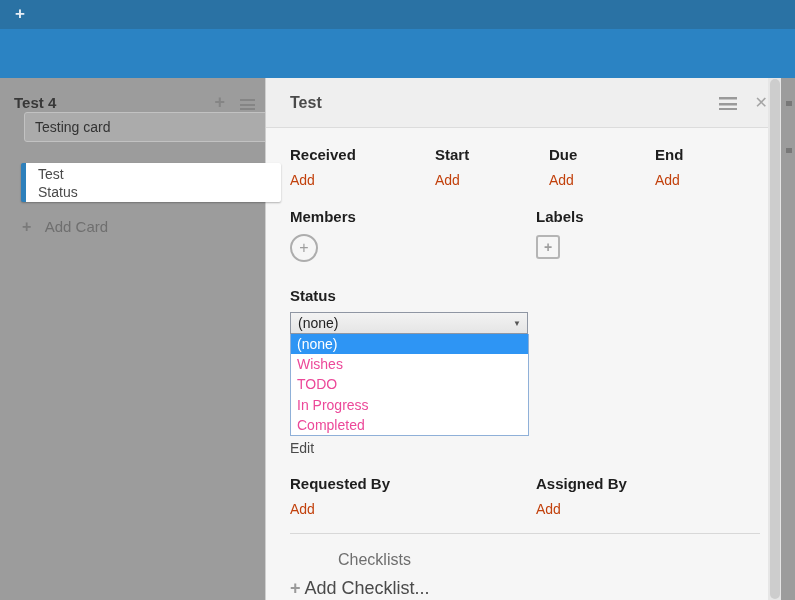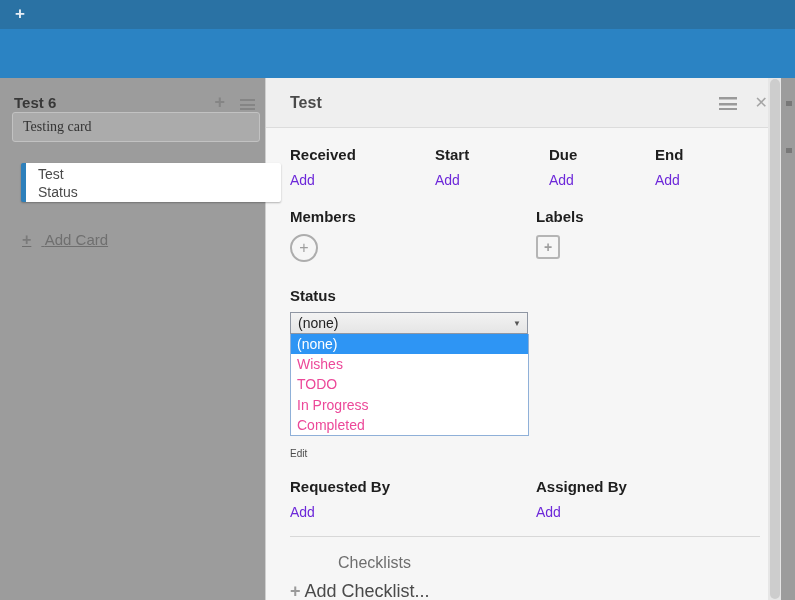--- a/index.html
+++ b/index.html
@@ -17,62 +17,62 @@
   
   .list { position:absolute; left:0; top:0; width:263px; height:522px; }
   .list-header { position:relative; height:36px; padding:16px 0 0 14px; }
   .list-title { font-size:15px; font-weight:bold; color:#383838; }
   .list-plus { position:absolute; right:38px; top:17px; color:#858585; font-size:18px; font-weight:bold; cursor:pointer; line-height:14px; }
   .list-menu { position:absolute; right:8px; top:21px; width:15px; height:11px; cursor:pointer;
     background:
       linear-gradient(#858585,#858585) 0 0/100% 2px no-repeat,
       linear-gradient(#858585,#858585) 0 4.5px/100% 2px no-repeat,
       linear-gradient(#858585,#858585) 0 9px/100% 2px no-repeat; }
-  .card-plain { position:absolute; left:12px; top:34px; width:248px; height:30px; background:#ababab;
+  .card-plain { position:absolute; left:24px; top:34px; width:248px; height:30px; background:#ababab;
     border:1px solid #c2c2c2; border-radius:3px; line-height:28px; padding-left:10px;
-    font-size:14px; color:#333; cursor:pointer;font-family:Liberation Serif, serif; }
+    font-size:14px; color:#333; cursor:pointer; }
   .card-selected { position:absolute; left:21px; top:85px; width:260px; height:39px; background:#fff;
     border-left:5px solid #2e80bb; border-radius:2px; padding:2px 0 0 12px;
     box-shadow:0 1px 2px rgba(0,0,0,.28); z-index:12; cursor:pointer; }
   .card-selected .line { font-size:14px; color:#4a4a4a; line-height:18px; }
-  .add-card { position:absolute; left:22px; top:153px; cursor:pointer; font-size:15px; color:#6f6f6f;text-decoration:underline; }
+  .add-card { position:absolute; left:22px; top:140px; cursor:pointer; font-size:15px; color:#6f6f6f; }
   .add-card .plus { color:#7a7a7a; font-weight:bold; margin-right:10px; font-size:16px; }
 
   
   .panel { position:absolute; left:265px; top:0; width:517px; height:522px; background:#f6f6f6;
     border-left:1px solid #cfcfcf; z-index:10; }
   .panel-header { position:relative; height:50px; background:#efefef; border-bottom:1px solid #dcdcdc; }
   .panel-title { position:absolute; left:24px; top:16px; font-size:16px; font-weight:bold; color:#4a4a4a; }
   .panel-menu { position:absolute; right:45px; top:19px; width:18px; height:13px; cursor:pointer;
     background:
       linear-gradient(#9a9a9a,#9a9a9a) 0 0/100% 2.5px no-repeat,
       linear-gradient(#9a9a9a,#9a9a9a) 0 5.5px/100% 2.5px no-repeat,
       linear-gradient(#9a9a9a,#9a9a9a) 0 11px/100% 2px no-repeat; }
   .panel-close { position:absolute; right:14px; top:15px; font-size:16px; color:#a5a5a5; cursor:pointer; }
 
   .panel-body { padding:18px 12px 0 24px; }
   .field-label { font-size:15px; font-weight:bold; color:#1e1e1e; }
-  .add-link { font-size:14px; color:#6d28d9; margin-top:9px; cursor:pointer; }
+  .add-link { font-size:14px; color:#c2410c; margin-top:9px; cursor:pointer; }
 
   .dates-row { display:grid; grid-template-columns:145px 114px 106px 1fr; }
   .people-row { display:grid; grid-template-columns:246px 1fr; margin-top:20px; }
   .member-add { margin-top:9px; width:28px; height:28px; border:2px solid #adadad; border-radius:50%;
     color:#9e9e9e; font-size:16px; line-height:24px; text-align:center; cursor:pointer; }
   .label-add { margin-top:10px; width:24px; height:24px; border:2px solid #b5b5b5; border-radius:3px;
     color:#9e9e9e; font-size:14px; font-weight:bold; line-height:20px; text-align:center; cursor:pointer; }
 
   .status-label { margin-top:25px; }
   .select-box { position:relative; margin-top:8px; width:238px; height:22px;
     background:linear-gradient(#f3f3f3,#e5e5e5); border:1px solid #8f96a3; cursor:pointer; }
   .select-value { position:absolute; left:7px; top:2px; font-size:14px; color:#222; }
   .select-arrow { position:absolute; right:6px; top:6px; font-size:8px; color:#555; }
   .dropdown { width:239px; background:#fff; border:1px solid #8fb0d8; border-top:none; }
   .option { height:20.2px; line-height:20.2px; padding-left:6px; font-size:14px; color:#ec4899; cursor:pointer; }
   .option.selected { background:#2e95f4; color:#fff; }
-  .edit-link { margin-top:12px; font-size:10px; color:#4a4a4a; cursor:pointer; }
+  .edit-link { margin-top:4px; font-size:14px; color:#4a4a4a; cursor:pointer; }
 
   .req-row { display:grid; grid-template-columns:246px 1fr; margin-top:19px; }
   .divider { border:none; border-top:1px solid #d8d8d8; margin-top:16px; margin-right:10px; }
   .checklists-title { margin-top:17px; font-size:16px; color:#6e6e6e;margin-left:48px; }
   .add-checklist { margin-top:9px; font-size:18px; color:#4a4a4a; cursor:pointer; }
   .add-checklist .plus { color:#9a9a9a; font-weight:bold; margin-right:4px; }
 
   
   .scroll-track { position:absolute; left:768px; top:0; width:13px; height:522px; background:#e6e6e6; z-index:11; }
   .scroll-thumb { position:absolute; left:2px; top:1px; width:10px; height:520px; background:#cdcdcd; border-radius:5px; cursor:pointer; }
@@ -87,21 +87,21 @@
 
 <div class="topbar">
   <span class="topbar-plus">+</span>
 </div>
 <div class="board-band"></div>
 
 <div class="board">
 
   <div class="list">
     <div class="list-header">
-      <span class="list-title">Test 6</span>
+      <span class="list-title">Test 4</span>
       <span class="list-plus">+</span>
       <span class="list-menu"></span>
     </div>
     <div class="card-plain">Testing card</div>
     <div class="card-selected">
       <div class="line">Test</div>
       <div class="line">Status</div>
     </div>
     <div class="add-card">
       <span class="plus">+</span>

